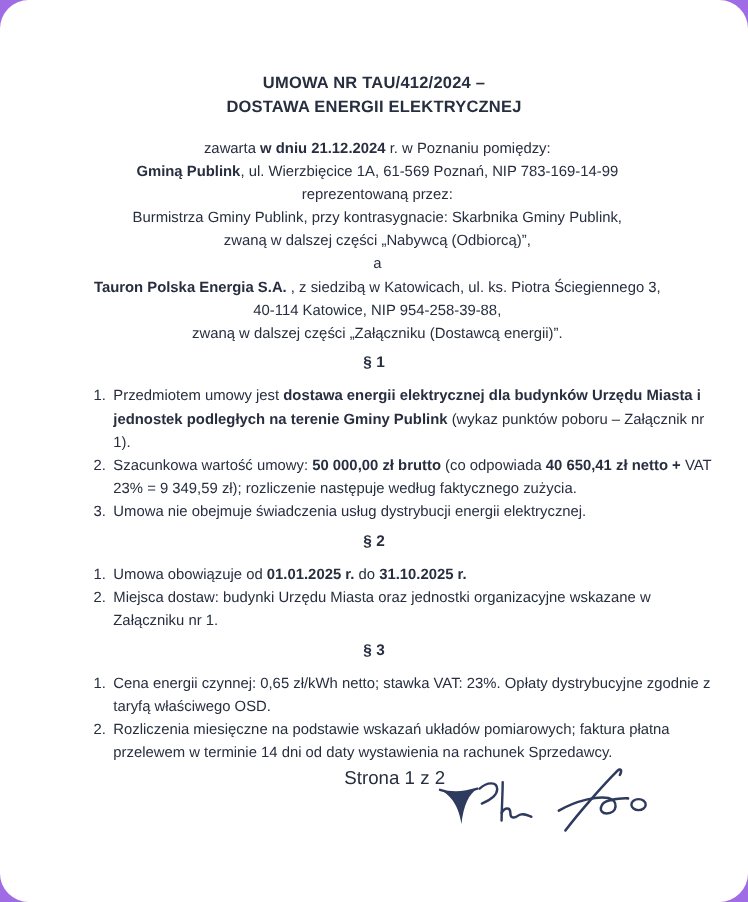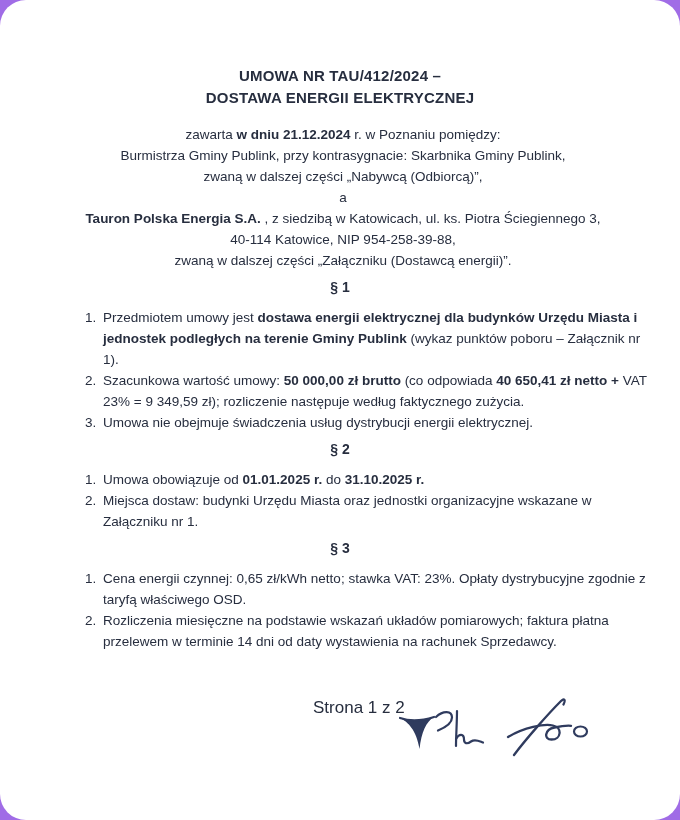--- a/index.html
+++ b/index.html
@@ -60,20 +60,22 @@
 
 <div class="paper">
 
   <h1 class="title">
     <span>UMOWA NR TAU/412/2024 –</span><br>
     <span>DOSTAWA ENERGII ELEKTRYCZNEJ</span>
   </h1>
 
   <div class="intro" id="intro">
       <p><span>zawarta </span><span class="b">w dniu 21.12.2024</span><span> r. w Poznaniu pomiędzy:</span></p>
+      <p><span class="b">Gminą Publink</span><span>, ul. Wierzbięcice 1A, 61-569 Poznań, NIP 783-169-14-99</span></p>
+      <p><span>reprezentowaną przez:</span></p>
       <p><span>Burmistrza Gminy Publink, przy kontrasygnacie: Skarbnika Gminy Publink,</span></p>
       <p><span>zwaną w dalszej części „Nabywcą (Odbiorcą)”,</span></p>
       <p><span>a</span></p>
       <p><span class="b">Tauron Polska Energia S.A.</span><span> , z siedzibą w Katowicach, ul. ks. Piotra Ściegiennego 3,</span></p>
       <p><span>40-114 Katowice, NIP 954-258-39-88,</span></p>
       <p><span>zwaną w dalszej części „Załączniku (Dostawcą energii)”.</span></p>
     </div>
 
   <div id="sections">
       <div class="sec-head">§ 1</div>

